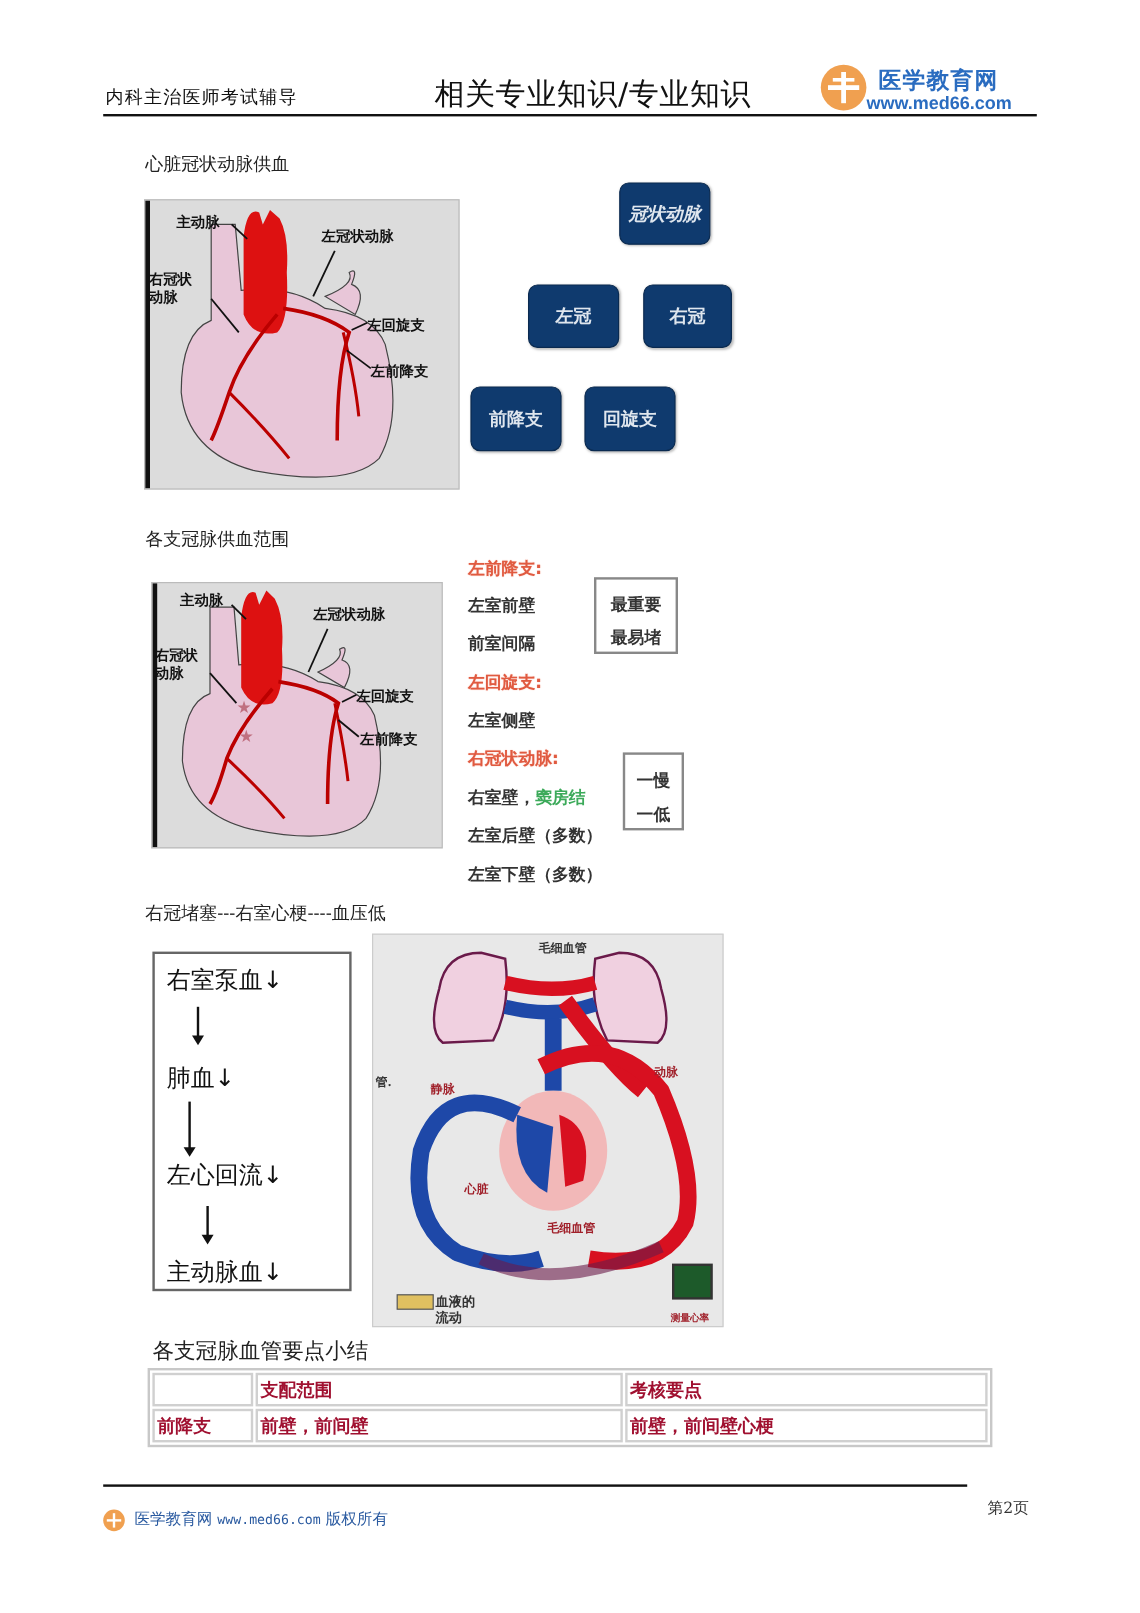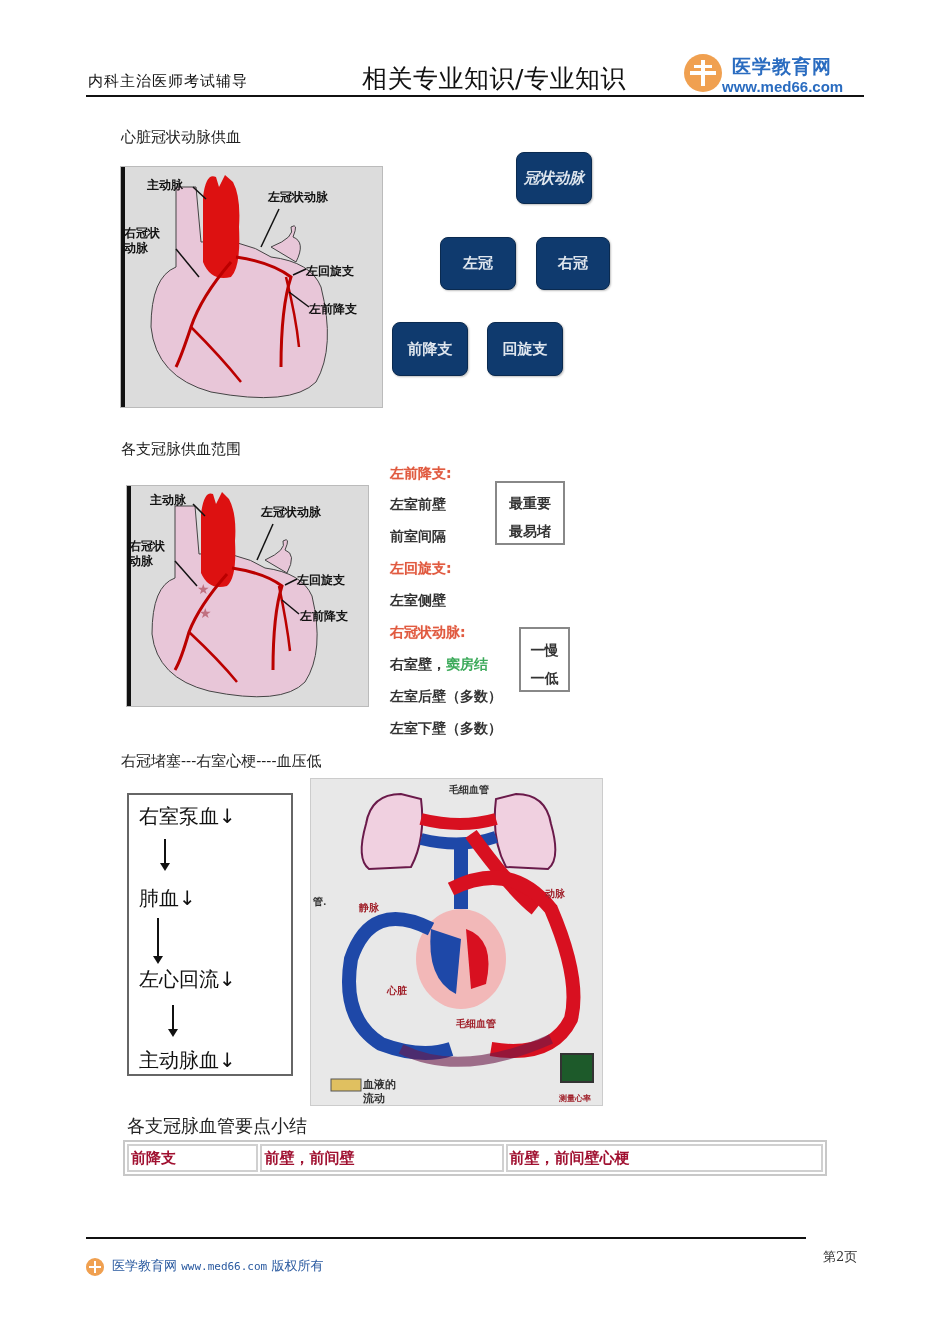--- a/index.html
+++ b/index.html
@@ -194,20 +194,25 @@
   <div class="lbl" style="left:76px; top:205px; color:#a0202a;">心脏</div>
   <div class="lbl" style="left:145px; top:238px; color:#a0202a;">毛细血管</div>
   <div class="lbl" style="left:52px; top:298px; font-size:11px;">血液的</div>
   <div class="lbl" style="left:52px; top:312px; font-size:11px;">流动</div>
   <div class="lbl" style="left:248px; top:314px; font-size:8px; color:#a0202a;">测量心率</div>
 </div>
 
 <div class="tbl-title">各支冠脉血管要点小结</div>
 <table class="summary">
   <tbody>
+      <tr>
+    <td style="width:84px;"></td>
+    <td style="width:306px;">支配范围</td>
+    <td>考核要点</td>
+  </tr>
   <tr>
     <td>前降支</td>
     <td>前壁，前间壁</td>
     <td>前壁，前间壁心梗</td>
   </tr>
 </tbody>
   </table>
 
 <div class="ftr-line"></div>
 <div class="ftr-page">第2页</div>

